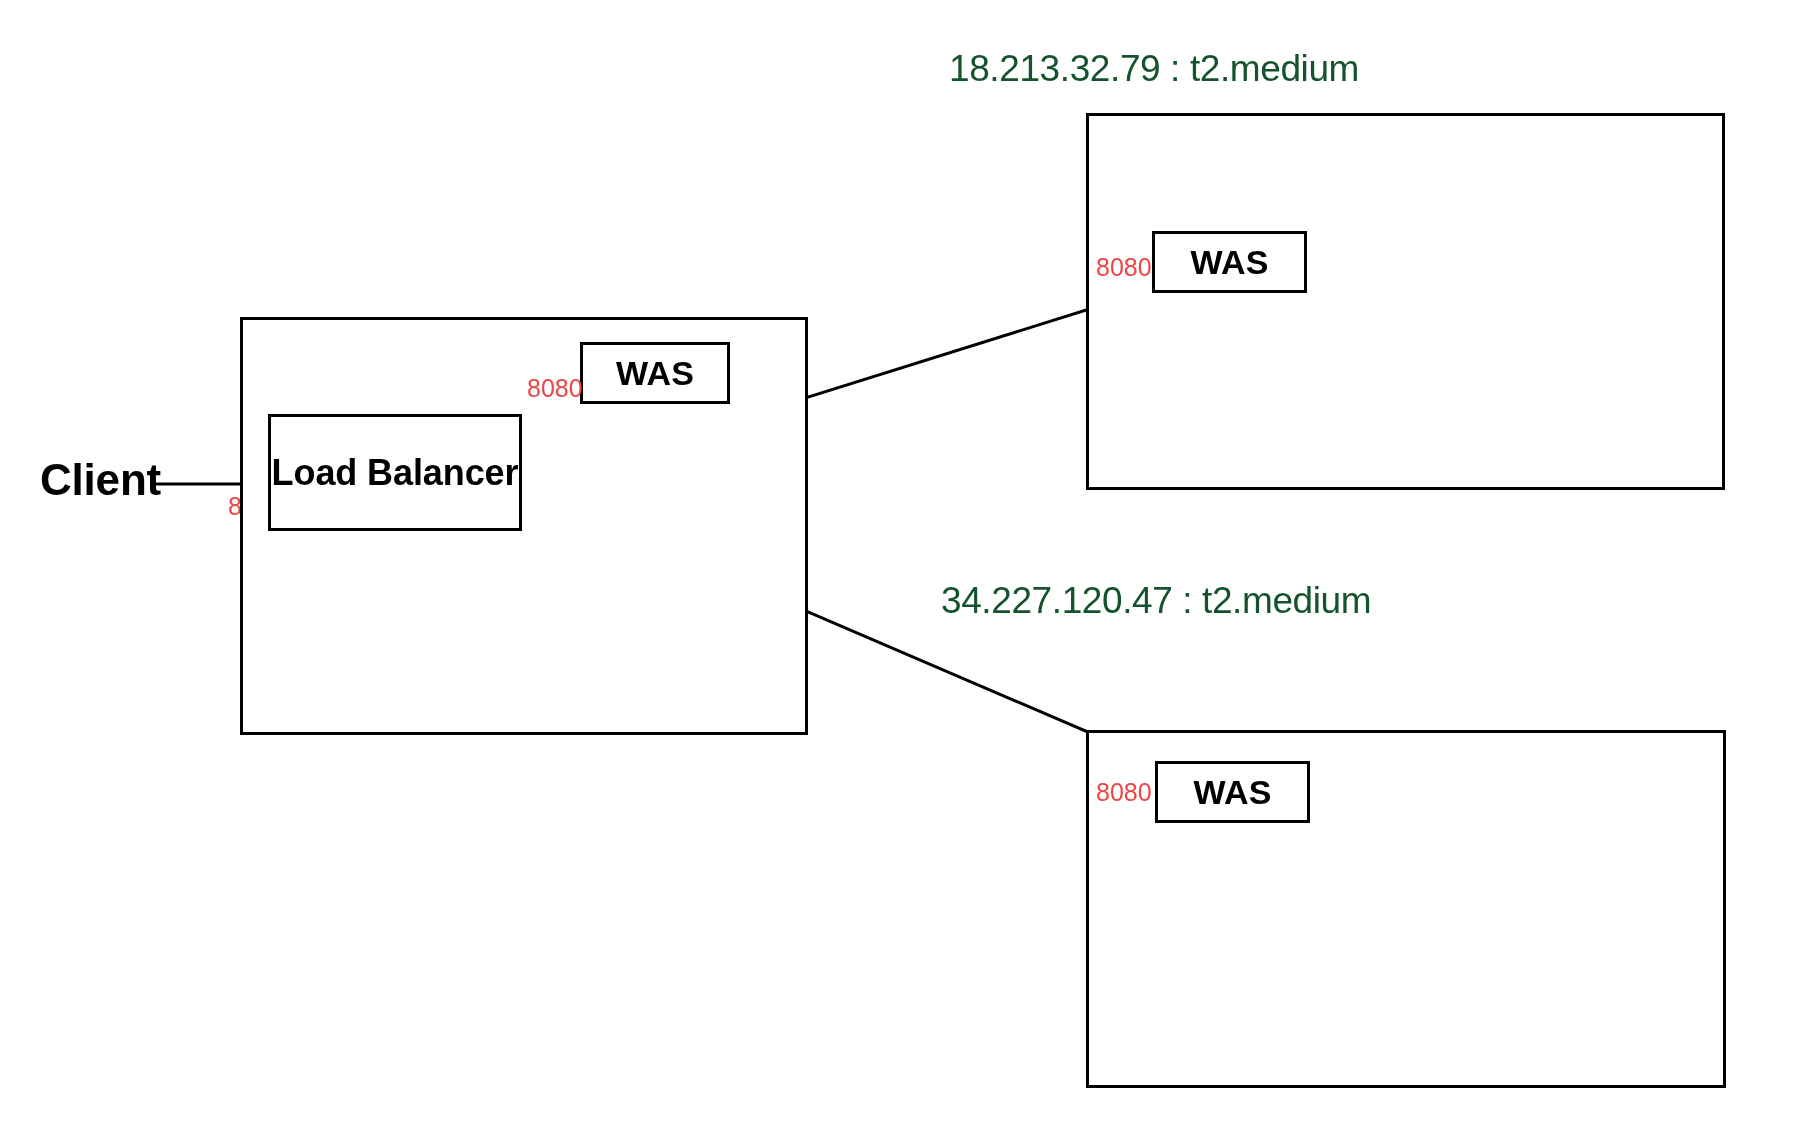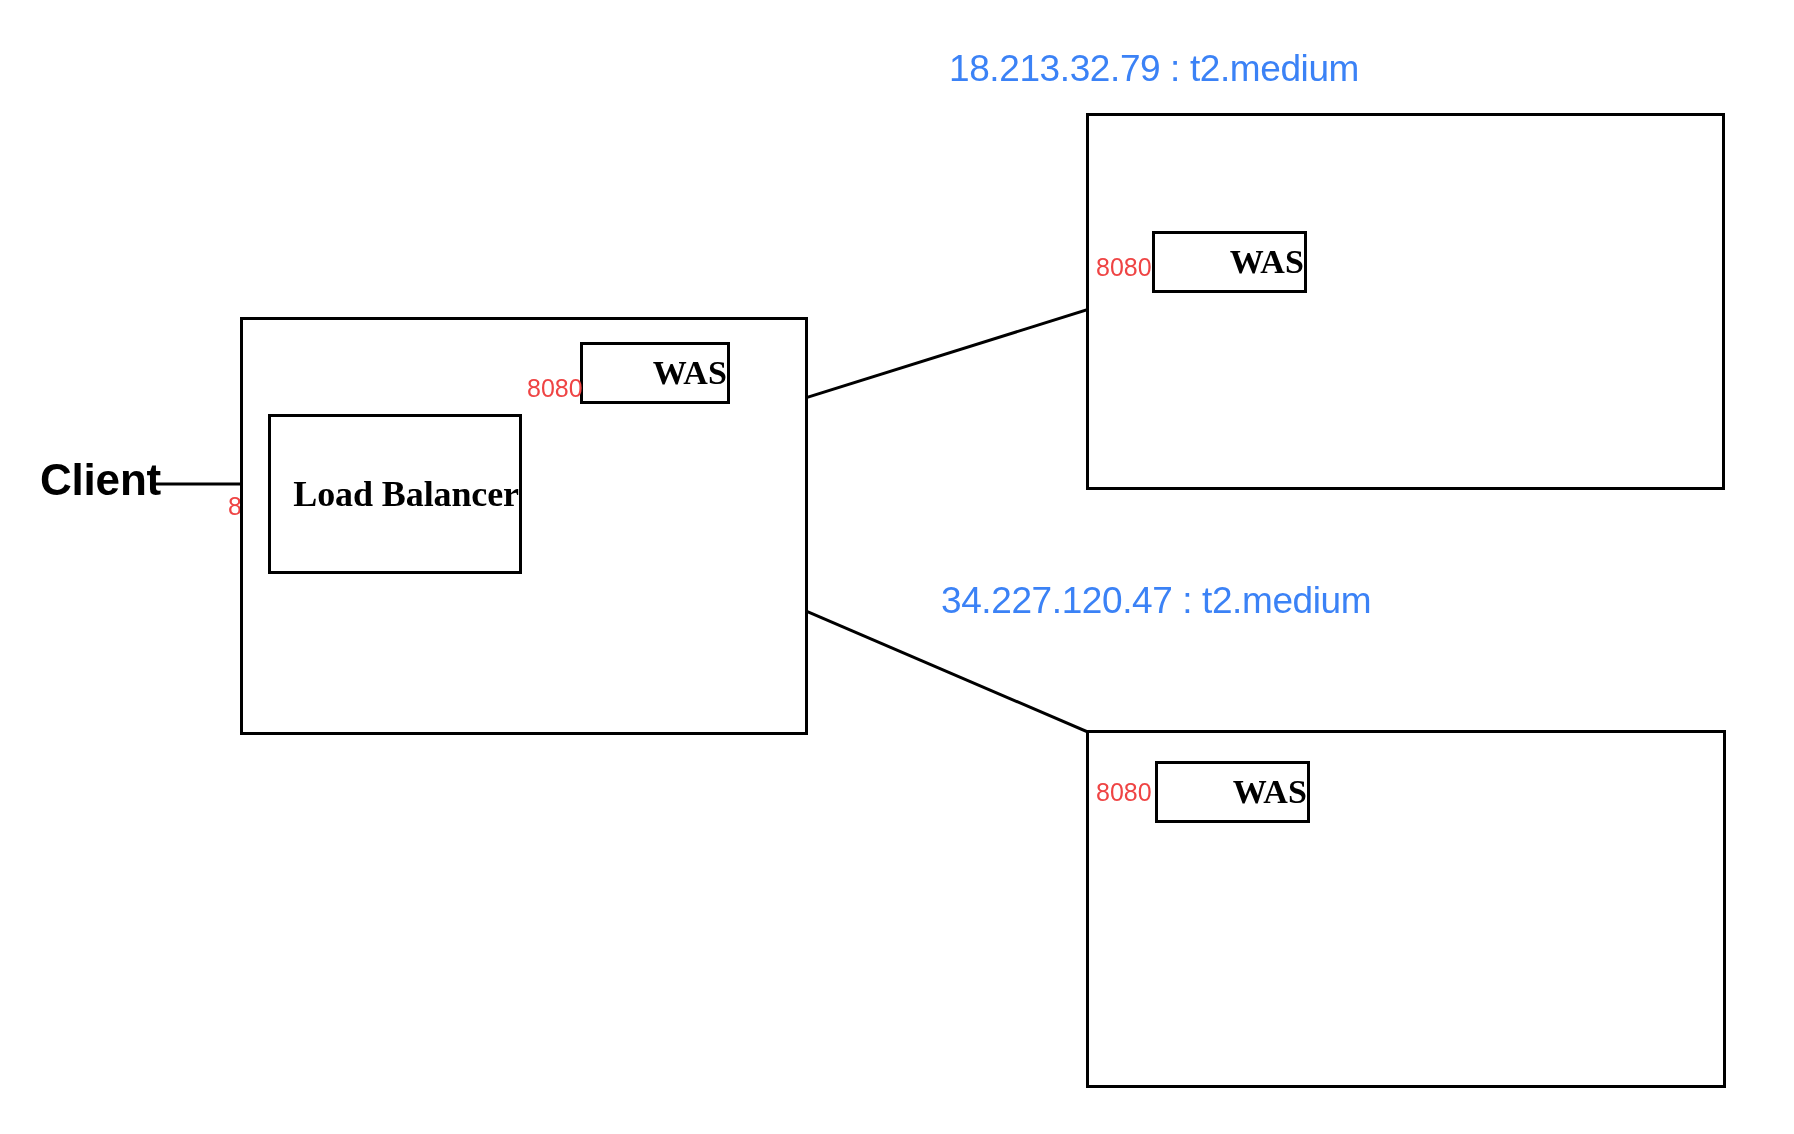--- a/index.html
+++ b/index.html
@@ -32,32 +32,31 @@
     border: 3px solid #000000;
     background: #ffffff;
     box-sizing: border-box;
   }
   .host-label {
     position: absolute;
     font-size: 37px;
     font-weight: 400;
     letter-spacing: -0.4px;
     white-space: nowrap;
-    color: #3b82f6;
+    color: #14532d;
     line-height: 1;
   }
   .node-box {
     position: absolute;
     border: 3px solid #000000;
     background: #ffffff;
     box-sizing: border-box;
     display: flex;
     align-items: center;
-    justify-content: flex-end;
-    font-family: Liberation Serif, serif;
+    justify-content: center;
   }
   .node-label {
     font-size: 34px;
     font-weight: bold;
     letter-spacing: 0.2px;
     white-space: nowrap;
     color: #000000;
     line-height: 1;
   }
   .lb-label {
@@ -104,21 +103,21 @@
     <line x1="524" y1="490" x2="1153" y2="760" stroke="#000000" stroke-width="3" marker-end="url(#arrowhead)"></line>
   </svg>
 
   <div class="actor-label" style="left:40px; top:458px;">Client</div>
 
   <div class="port-label" style="left:228px; top:494px;">80</div>
 
 
   <div class="host-box" style="left:240px; top:317px; width:568px; height:418px;"></div>
 
-  <div class="node-box" style="left:268px; top:414px; width:254px; height:160px;">
+  <div class="node-box" style="left:268px; top:414px; width:254px; height:117px;">
     <span class="node-label lb-label">Load Balancer</span>
   </div>
 
   <div class="node-box" style="left:580px; top:342px; width:150px; height:62px;">
     <span class="node-label">WAS</span>
   </div>
 
   <div class="port-label" style="left:527px; top:376px;">8080</div>
 
   <div class="host-label" style="left:949px; top:50px;">18.213.32.79 : t2.medium</div>

